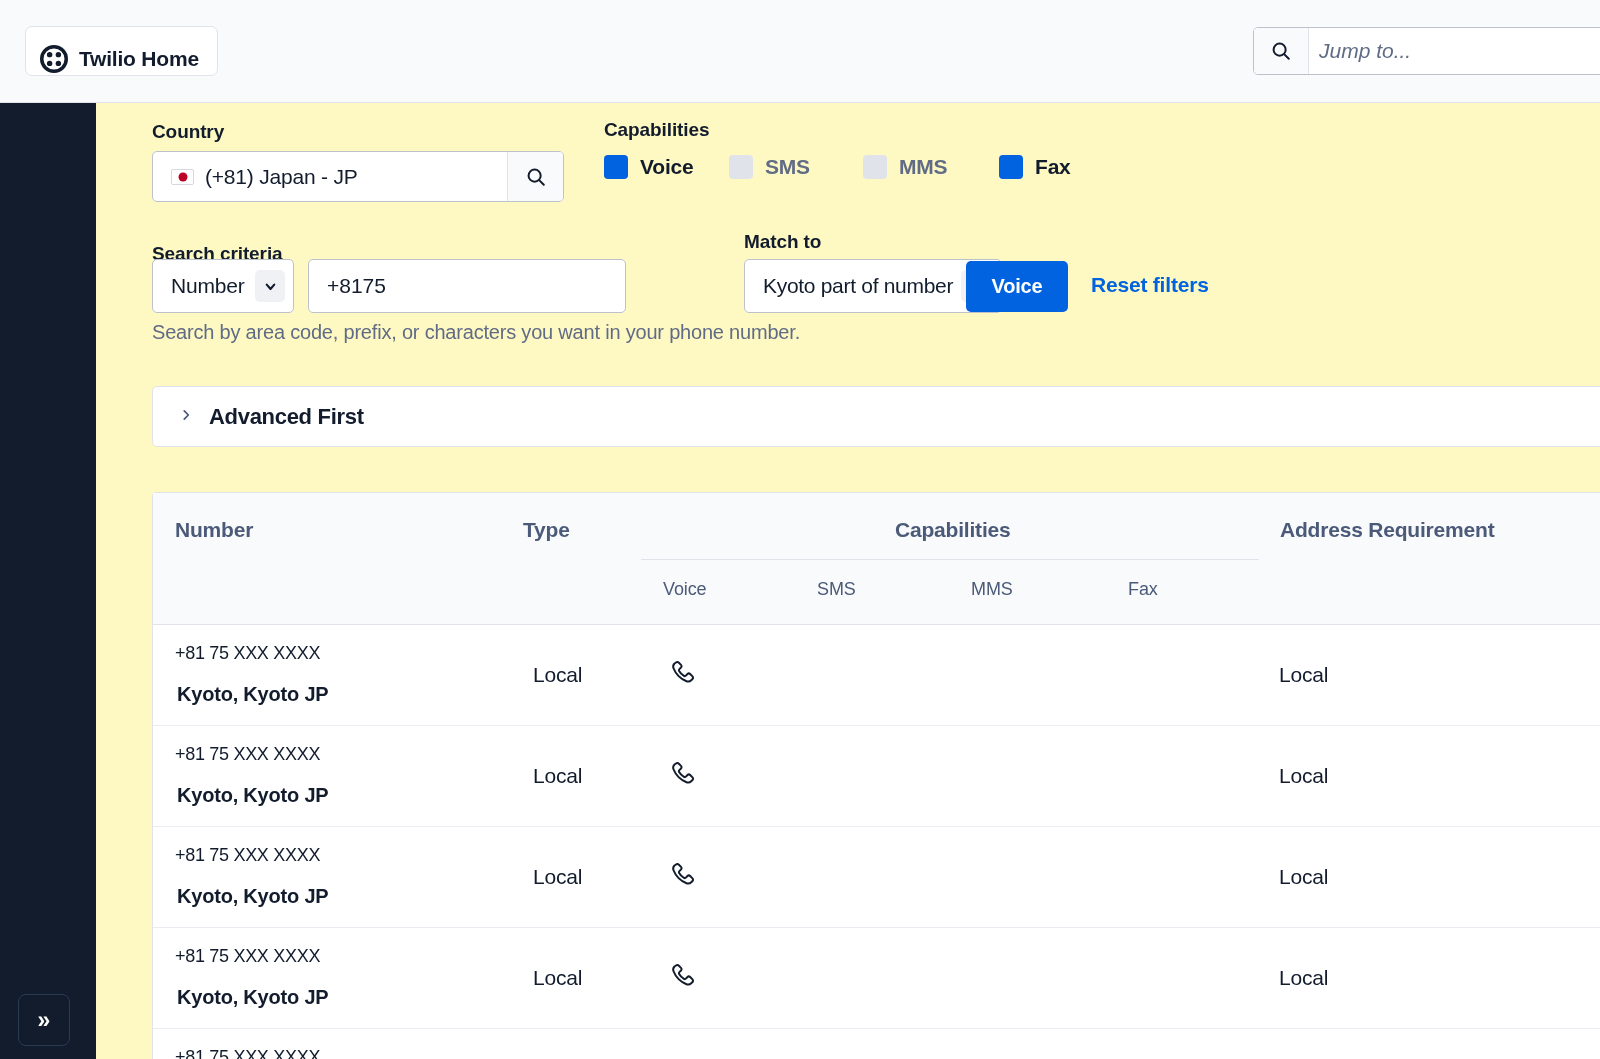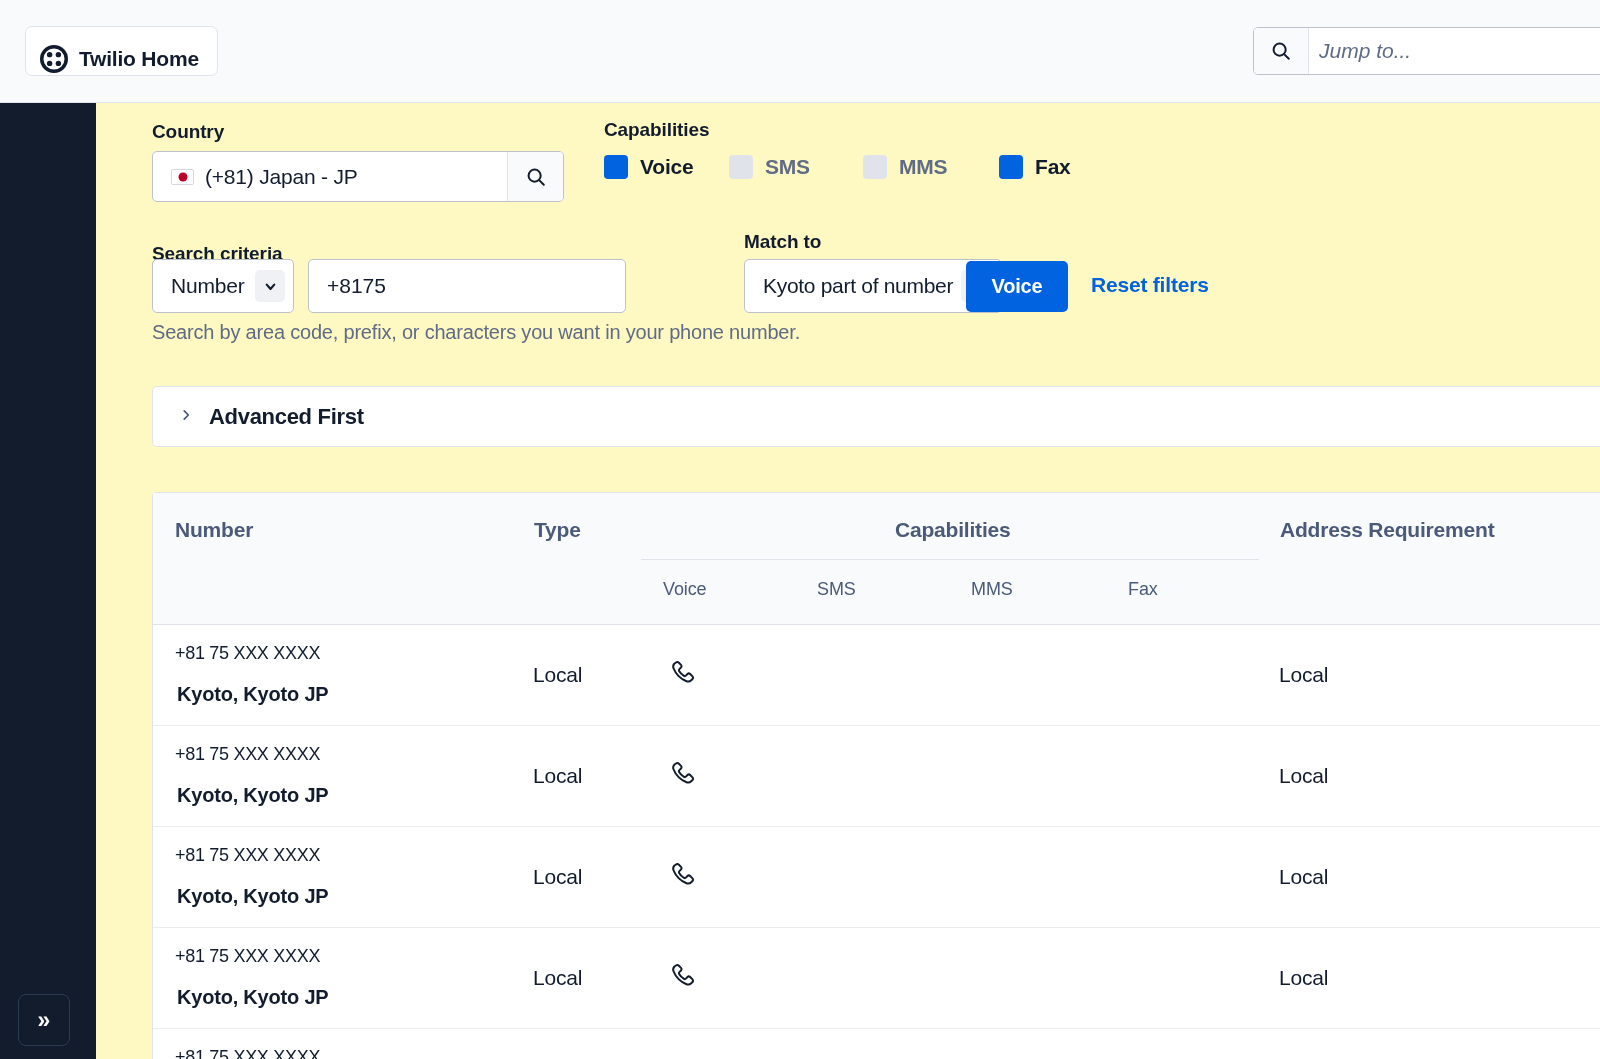--- a/index.html
+++ b/index.html
@@ -188,21 +188,21 @@
   }
   .thead {
     position: relative; height: 132px; background: #F9FAFB;
     border-bottom: 1px solid #E1E3EA;
   }
   .th {
     position: absolute; font-size: 21px; font-weight: bold;
     color: #4A5A78; letter-spacing: -0.2px; white-space: nowrap;
   }
   .th-number { left: 22px; top: 25px; }
-  .th-type   { left: 381px; top: 25px; }
+  .th-type   { left: 370px; top: 25px; }
   .th-caps   { left: 742px; top: 25px; }
   .th-addr   { left: 1127px; top: 25px; }
   .caps-rule {
     position: absolute; left: 488px; top: 66px; width: 618px; height: 1px;
     background: #E1E3EA;
   }
   .sub-th {
     position: absolute; top: 86px; font-size: 18px; color: #4A5A78;
     letter-spacing: -0.1px; white-space: nowrap;
   }

